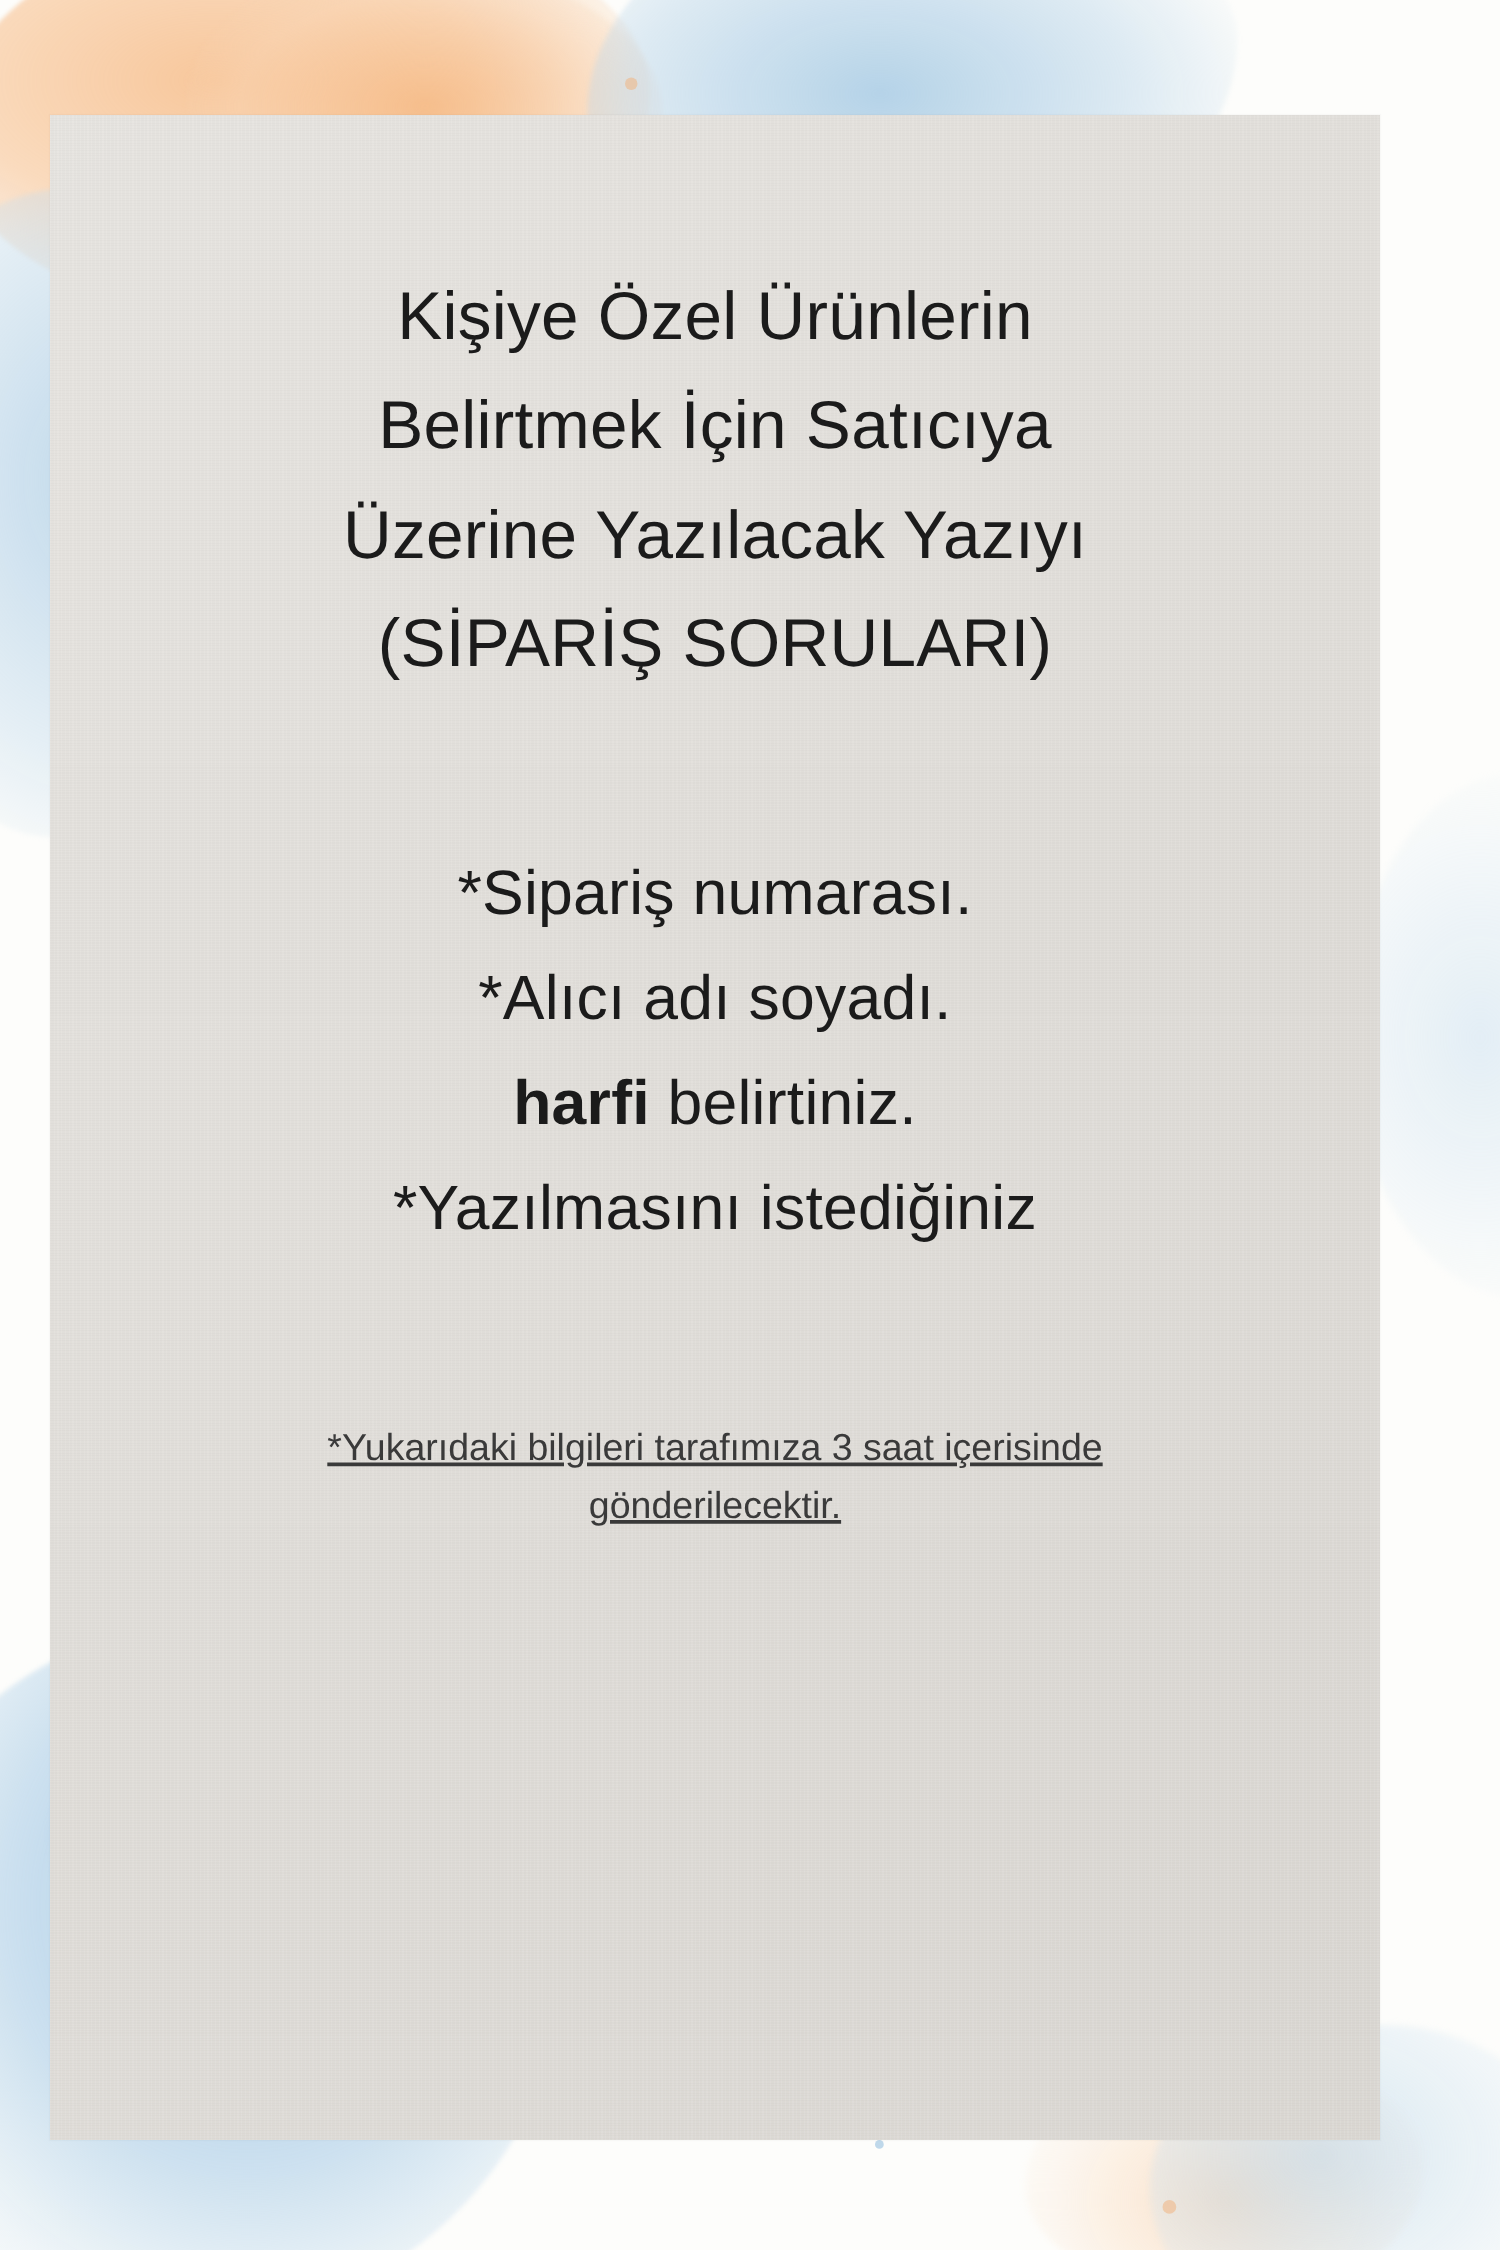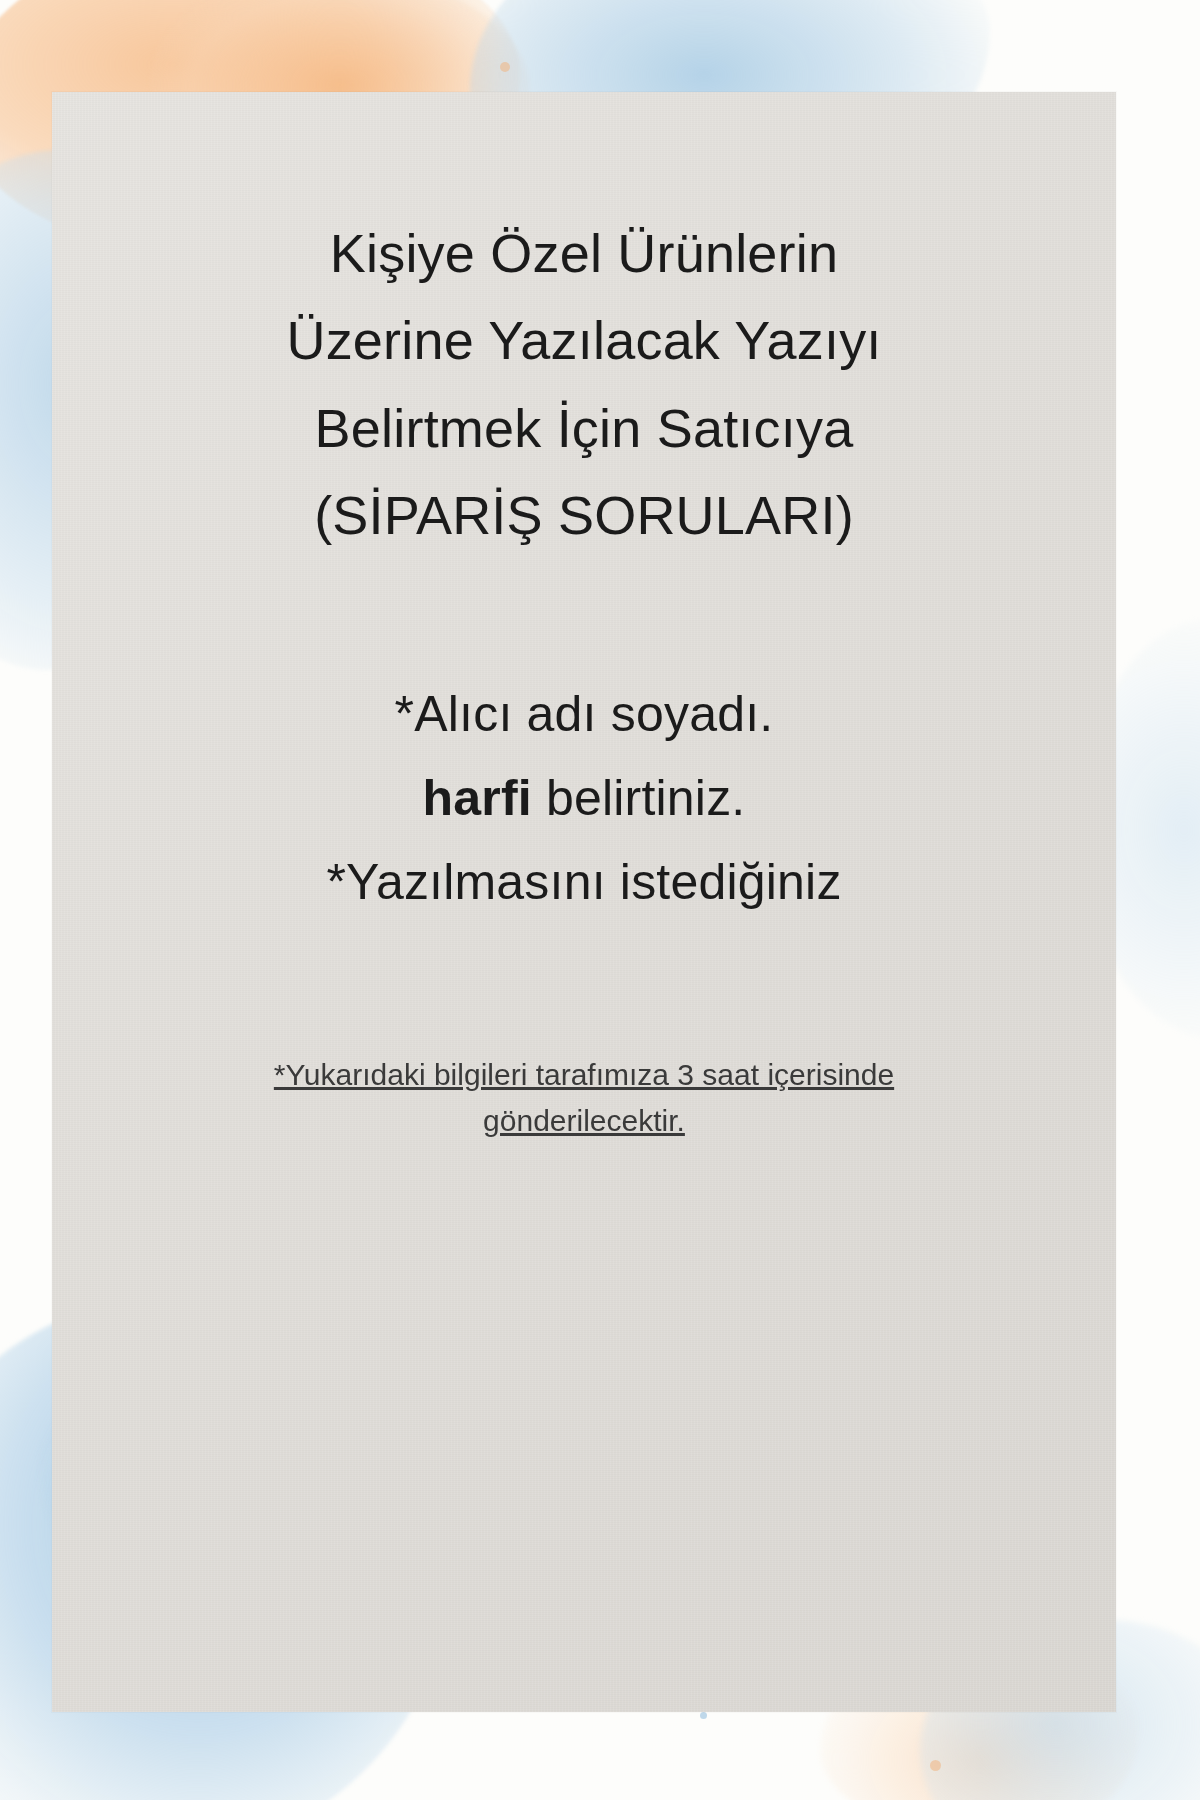--- a/index.html
+++ b/index.html
@@ -111,21 +111,21 @@
   }
   .speck {
     position: absolute;
     border-radius: 50%;
     background: rgba(240,180,130,0.55);
   }
 
   
   .card {
     position: absolute;
-    left: 52px;
+    left: 40px;
     top: 92px;
     width: 1064px;
     height: 1620px;
     background:
       linear-gradient(135deg, rgba(255,255,255,0.22) 0%, rgba(0,0,0,0.02) 100%),
       #dfdcd7;
     box-shadow: 0 0 0 1px rgba(0,0,0,0.02);
   }
   
   .card::after {
@@ -214,26 +214,27 @@
   <div class="speck" style="top:62px;left:500px;width:10px;height:10px;"></div>
   <div class="speck" style="top:1640px;left:560px;width:9px;height:9px;"></div>
   <div class="speck" style="top:1712px;left:700px;width:7px;height:7px;background:rgba(150,192,224,0.6);"></div>
   <div class="speck" style="top:1760px;left:930px;width:11px;height:11px;"></div>
 
   <div class="card">
     <div class="card-inner">
 
       <h1 class="headline">
         <span class="line">Kişiye Özel Ürünlerin</span>
+        <span class="line">Belirtmek İçin Satıcıya</span>
         <span class="line">Üzerine Yazılacak Yazıyı</span>
-        <span class="line">Belirtmek İçin Satıcıya</span>
         <span class="line">(SİPARİŞ SORULARI)</span>
       </h1>
 
       <div class="instructions">
+        <span class="line">*Sipariş numarası.</span>
         <span class="line">*Alıcı adı soyadı.</span>
         <span class="line"><b>harfi</b><span> belirtiniz.</span></span>
         <span class="line">*Yazılmasını istediğiniz</span>
       </div>
 
       <div class="note">
         <span class="line">*Yukarıdaki bilgileri tarafımıza 3 saat içerisinde</span>
         <span class="line">gönderilecektir.</span>
       </div>
 

